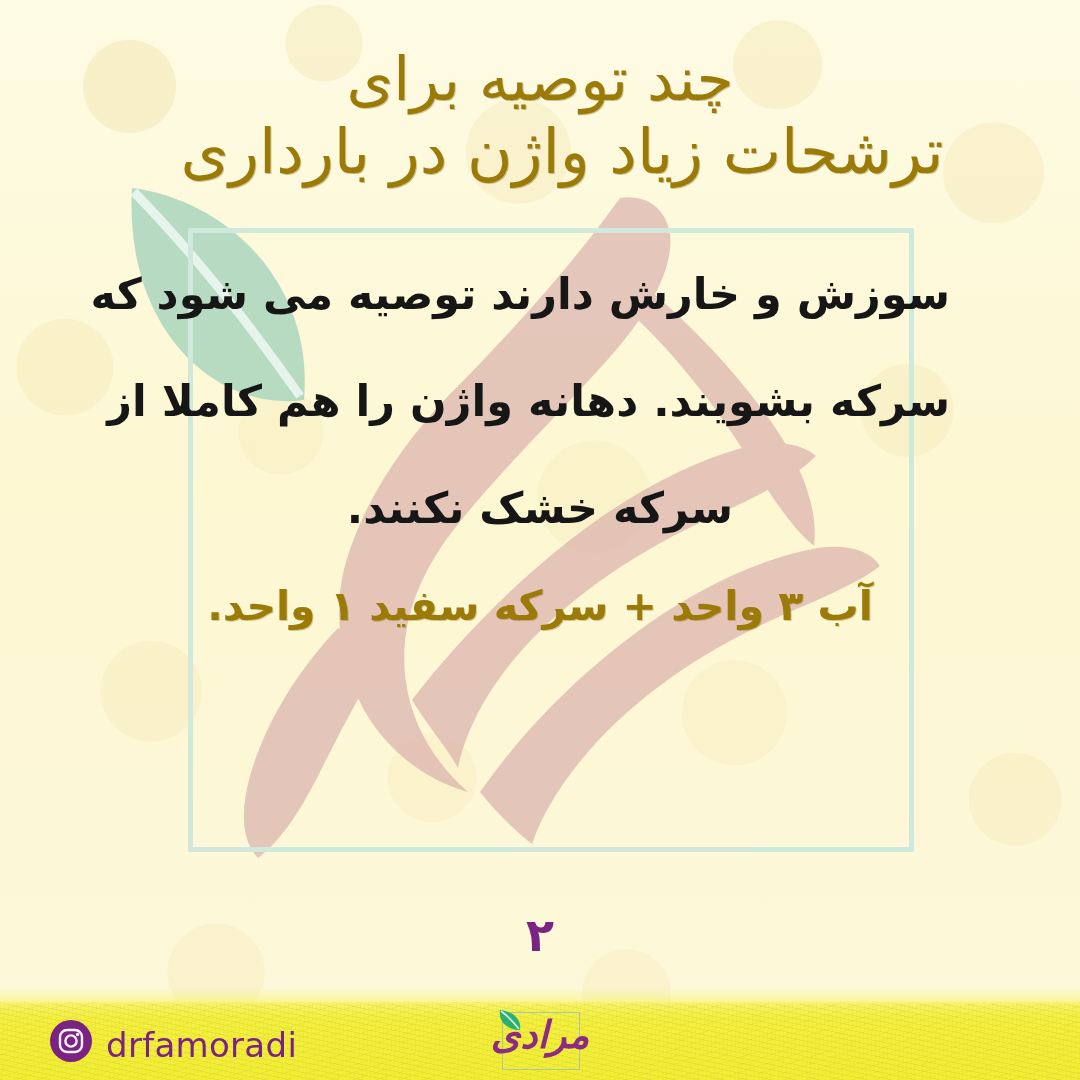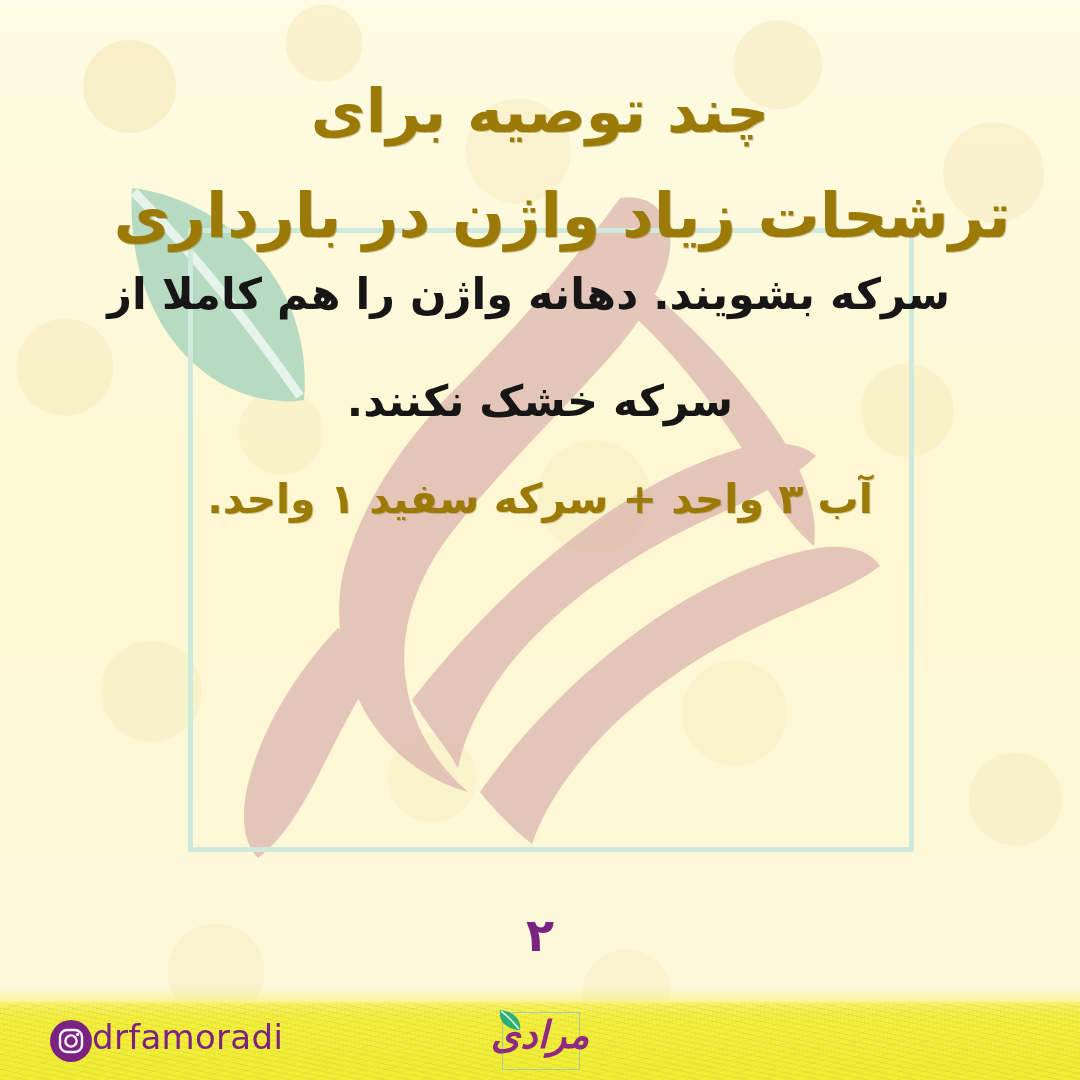--- a/index.html
+++ b/index.html
@@ -77,26 +77,25 @@
     right: 0;
     top: 44px;
     text-align: center;
     z-index: 5;
   }
 
   .title-line {
     display: block;
     color: #9b7a08;
     font-size: 60px;
-    font-weight: bold;
+    font-weight: normal;
     line-height: 1.18;
     letter-spacing: -0.5px;
     text-shadow: 1px 1px 0 rgba(120,92,6,0.35);
     direction: rtl;
-    margin-top: 32px;
   }
 
   .title-line.second {
     font-size: 62px;
     padding-left: 44px;
   }
 
   
   .body-block {
     position: absolute;
@@ -172,21 +171,22 @@
     left: 0;
     right: 0;
     top: -14px;
     height: 16px;
     background: linear-gradient(180deg, rgba(250,246,150,0) 0%, rgba(247,243,120,0.75) 100%);
     pointer-events: none;
   }
 
   .footer-item {
     display: flex;
-    align-items: flex-start;
+    align-items: flex-end;
+    gap: 14px;
     z-index: 2;
   }
 
   .footer-item.left  { margin-left: 50px; }
   .footer-item.right { margin-right: 48px; }
 
   .footer-text {
     color: #7b2382;
     font-size: 34px;
     font-weight: normal;
@@ -281,20 +281,21 @@
 
     <div class="mint-frame"></div>
   </div>
 
   <div class="title-block">
     <span class="title-line first">چند توصیه برای</span>
     <span class="title-line second">ترشحات زیاد واژن در بارداری</span>
   </div>
 
   <div class="body-block">
+    <span class="body-line">سوزش و خارش دارند توصیه می شود که</span>
     <span class="body-line">سرکه بشویند. دهانه واژن را هم کاملا از</span>
     <span class="body-line last">سرکه خشک نکنند.</span>
     <span class="recipe-line">آب ۳ واحد + سرکه سفید ۱ واحد.</span>
   </div>
 
   <div class="page-number">۲</div>
 
   <div class="footer">
 
     <div class="footer-item left">

